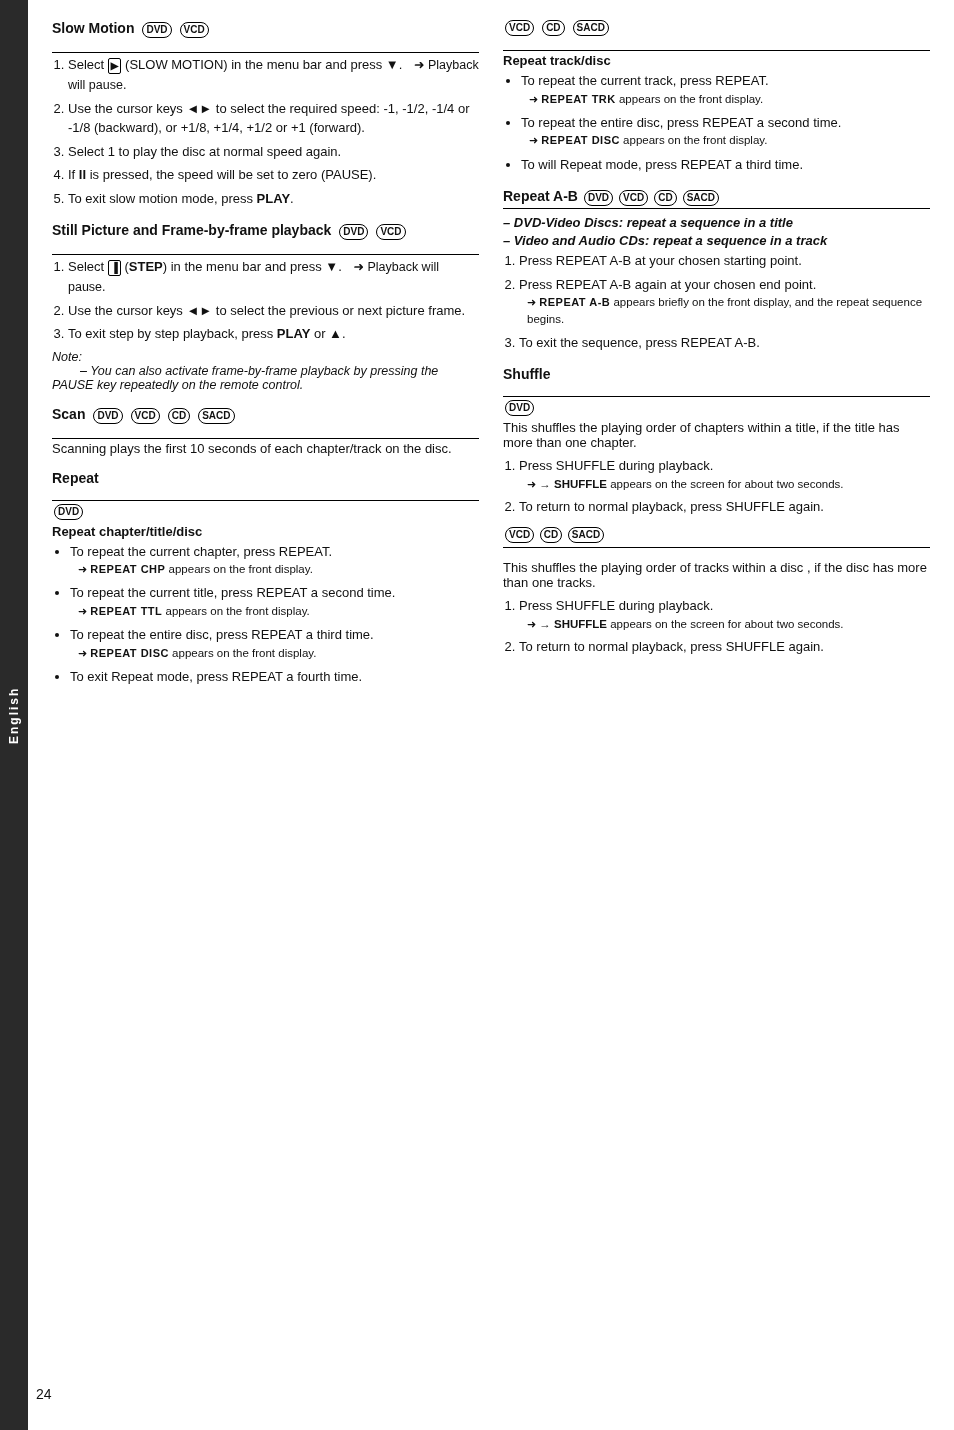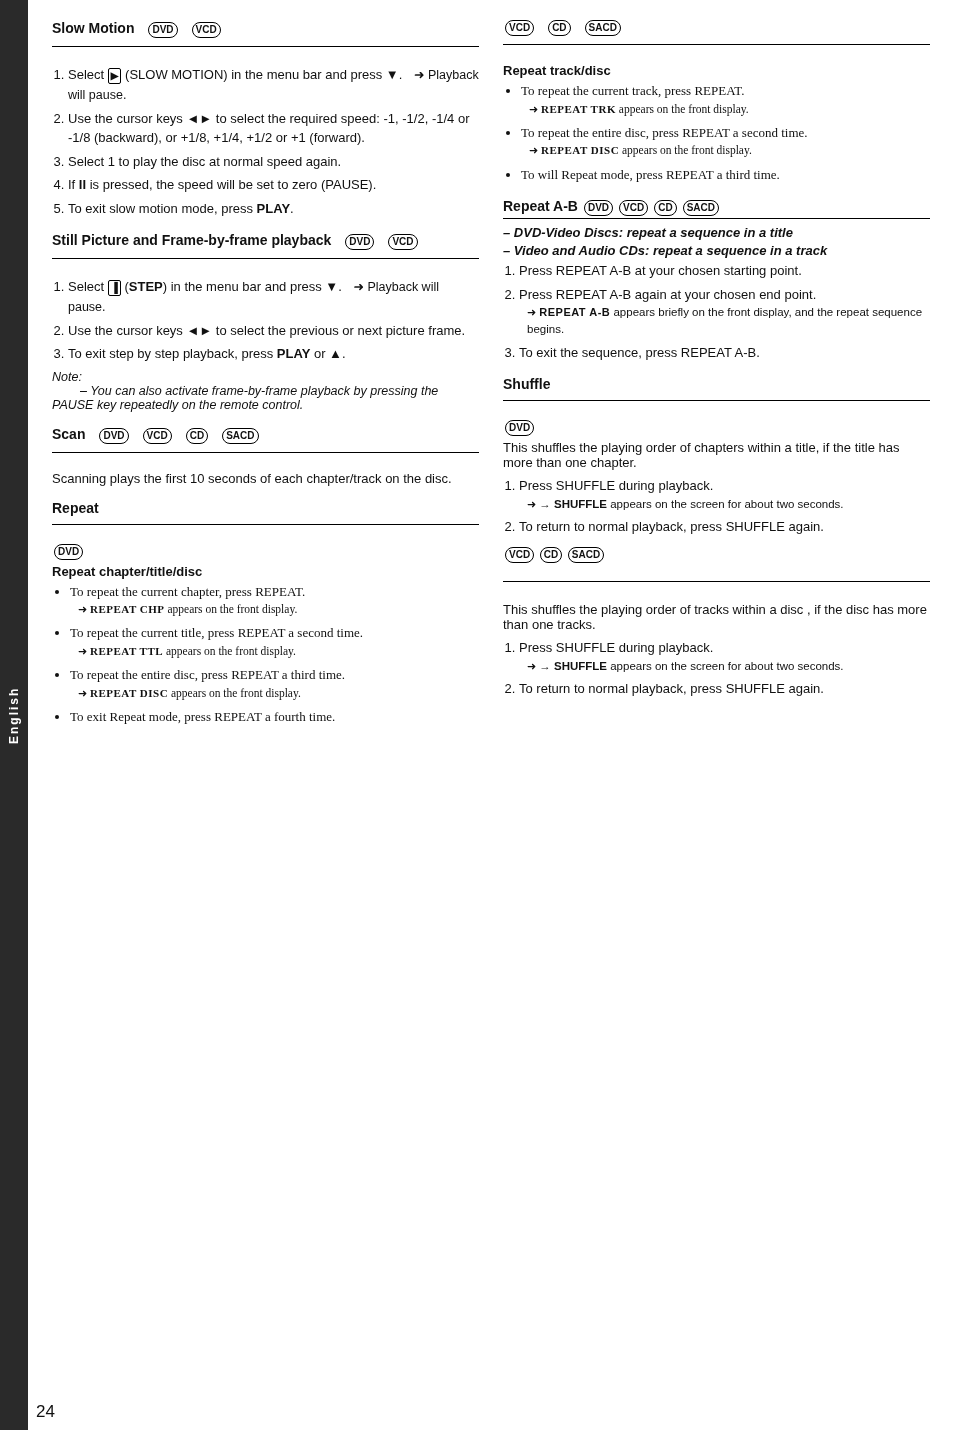--- a/index.html
+++ b/index.html
@@ -53,25 +53,25 @@
       flex: 1;
     }
     .col-right {
       flex: 1;
     }
     .section {
       margin-bottom: 14px;
     }
     .section-header {
       border-bottom: 1.5px solid #000;
-      margin-bottom: 18px;
-      padding-bottom: 8px;
+      margin-bottom: 2px;
+      padding-bottom: 14px;
       display: flex;
       align-items: baseline;
-      gap: 12px;
+      gap: 6px;
       flex-wrap: wrap;
     }
     .section-title {
       font-size: 14px;
       font-weight: bold;
     }
     .badge {
       display: inline-flex;
       align-items: center;
       border: 1.5px solid #000;
@@ -87,21 +87,20 @@
       margin-bottom: 6px;
     }
     ol li {
       margin-bottom: 4px;
       line-height: 1.5;
     }
     ul.bullet-list {
       list-style: disc;
       padding-left: 18px;
       margin-bottom: 6px;
-      font-family: Liberation Serif, serif;
     }
     ul.bullet-list li {
       margin-bottom: 5px;
       line-height: 1.5;
     }
     .arrow-note {
       display: block;
       margin-left: 8px;
       font-size: 11.5px;
     }
@@ -131,23 +130,23 @@
     .italic { font-style: italic; margin-left: 28px; }
     .pause-note {
       margin-left: 8px;
       font-size: 12.5px;
     }
     .pause-note::before {
       content: '➜ ';
     }
     .page-num {
       position: absolute;
-      bottom: 8px;
+      bottom: 28px;
       left: 36px;
-      font-size: 17px;
+      font-size: 14px;
     }
     .sub-section-title {
       font-weight: bold;
       font-size: 13px;
       margin-bottom: 3px;
     }
     .repeat-ab-header {
       border-bottom: 1.5px solid #000;
       margin-bottom: 6px;
       padding-bottom: 2px;
@@ -318,21 +317,21 @@
           </div>
           <p style="margin-bottom:6px;">This shuffles the playing order of chapters within a title, if the title has more than one chapter.</p>
           <ol>
             <li>
               Press SHUFFLE during playback.
               <span class="arrow-note">→ <b>SHUFFLE</b> appears on the screen for about two seconds.</span>
             </li>
             <li>To return to normal playback, press SHUFFLE again.</li>
           </ol>
 
-          <div style="margin-top:10px; margin-bottom:20px; border-bottom: 1.5px solid #000; padding-bottom:18px;">
+          <div style="margin-top:10px; margin-bottom:12px; border-bottom: 1.5px solid #000; padding-bottom:4px;">
             <span class="badge">VCD</span>
             <span class="badge">CD</span>
             <span class="badge">SACD</span>
           </div>
           <p style="margin-bottom:6px;">This shuffles the playing order of tracks within a disc , if the disc has more than one tracks.</p>
           <ol>
             <li>
               Press SHUFFLE during playback.
               <span class="arrow-note">→ <b>SHUFFLE</b> appears on the screen for about two seconds.</span>
             </li>

